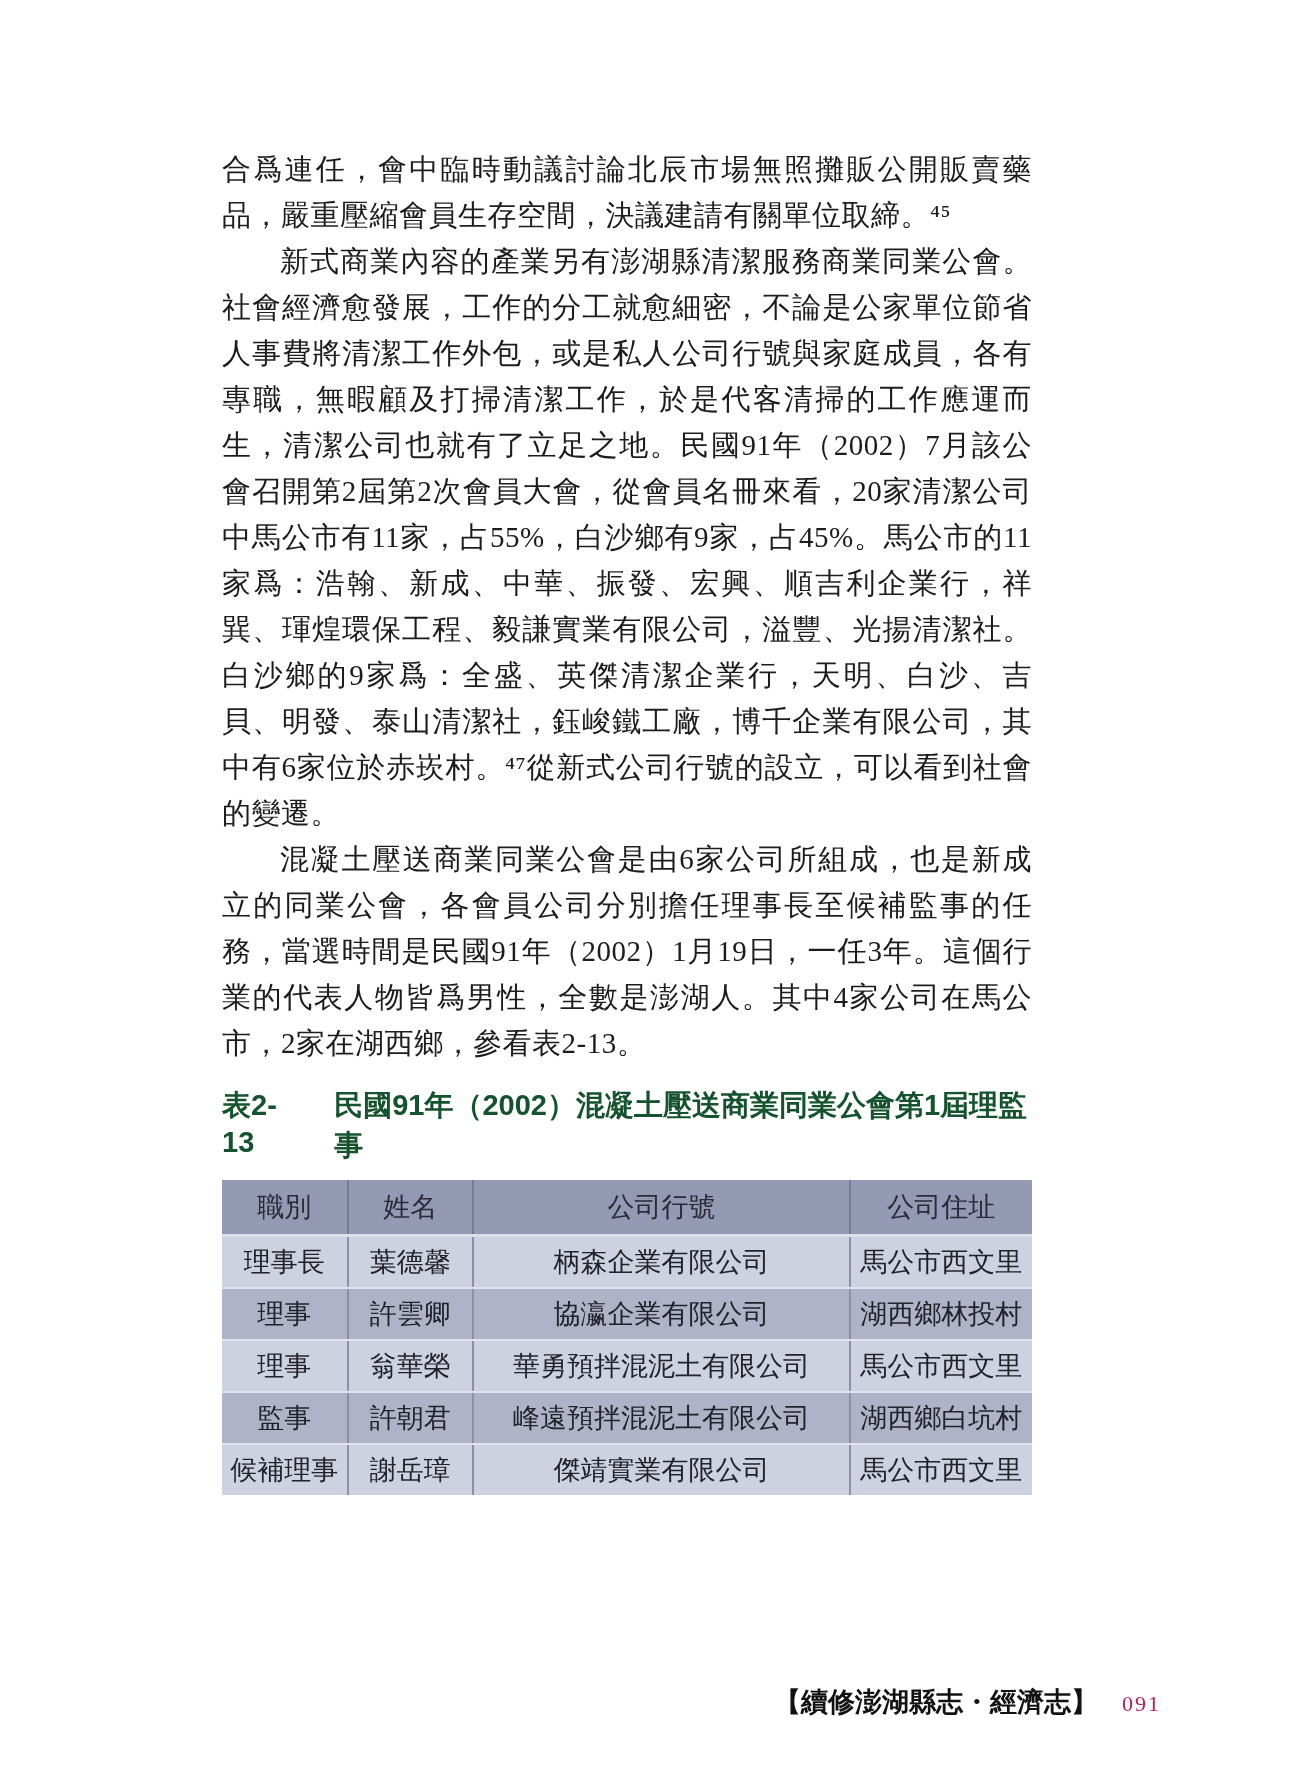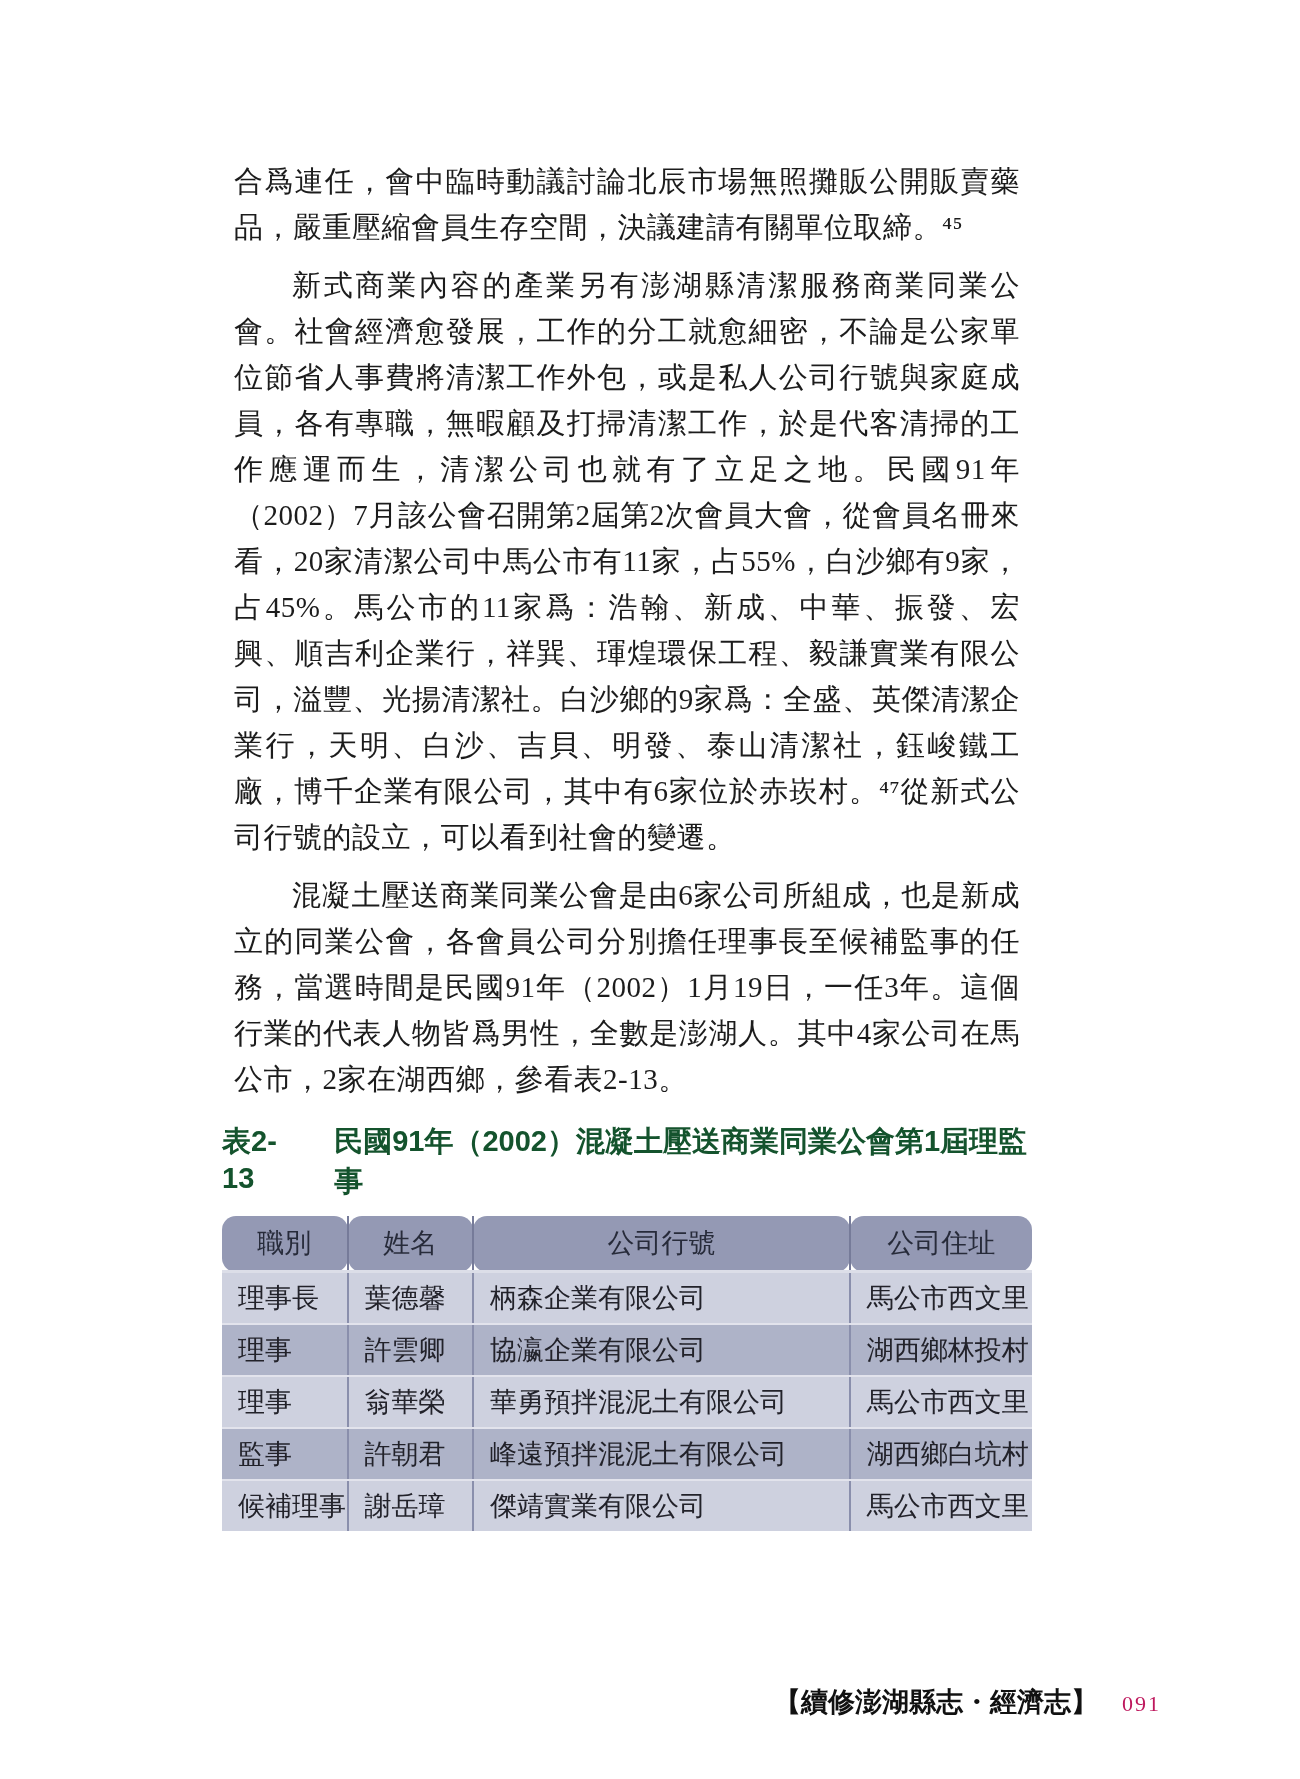--- a/index.html
+++ b/index.html
@@ -2,38 +2,38 @@
 <html><head>
 <meta charset="utf-8">
 <style>
   html,body{margin:0;padding:0;background:#ffffff;}
   .page{
     position:relative;width:1300px;height:1779px;background:#ffffff;
     font-family:"Liberation Serif","DejaVu Serif",serif;color:#1c1c1c;
     overflow:hidden;
   }
   .content{position:absolute;left:222px;top:146px;width:810px;}
-  .para{margin:12px;font-size:29px;line-height:46px;text-align:justify;letter-spacing:0.5px;}
+  .para{margin:0;font-size:29px;line-height:46px;text-align:justify;letter-spacing:0.5px;}
   .para.indent{text-indent:2em;}
   .table-caption{
     margin-top:20px;margin-bottom:14px;
     font-family:"Liberation Sans","DejaVu Sans",sans-serif;
     font-weight:bold;font-size:29px;color:#14532d;display:flex;gap:28px;align-items:baseline;
   }
   table.data{width:100%;border-collapse:collapse;table-layout:fixed;}
   table.data th{
     background:#9499b4;color:#272b3a;
     font-family:"Liberation Sans","DejaVu Sans",sans-serif;font-weight:normal;
     font-size:27px;text-align:center;padding:9px 6px;
-    border-right:2px solid #767b99;border-bottom:3px solid #dcdee8;border-radius:14px;
+    border-right:2px solid #767b99;border-bottom:3px solid #dcdee8;
   }
   table.data td{
-    font-size:27px;padding:7px 16px;color:#22222a;
+    font-size:27px;padding:7px 8px;color:#22222a;
     border-right:2px solid #8a8fac;border-bottom:2px solid #e2e3ec;
-    overflow:hidden;white-space:nowrap;
+    overflow:hidden;white-space:nowrap;text-align:center;
   }
   table.data th:last-child, table.data td:last-child{border-right:none;}
   table.data tbody tr:nth-child(odd) td{background:#ced1df;}
   table.data tbody tr:nth-child(even) td{background:#aeb3c8;}
   table.data tbody tr:last-child td{border-bottom:none;}
   col.c1{width:15.5%;} col.c2{width:15.5%;} col.c3{width:46.5%;} col.c4{width:22.5%;}
   .page-footer{
     position:absolute;top:1684px;right:139px;
     display:flex;align-items:baseline;gap:24px;
   }

